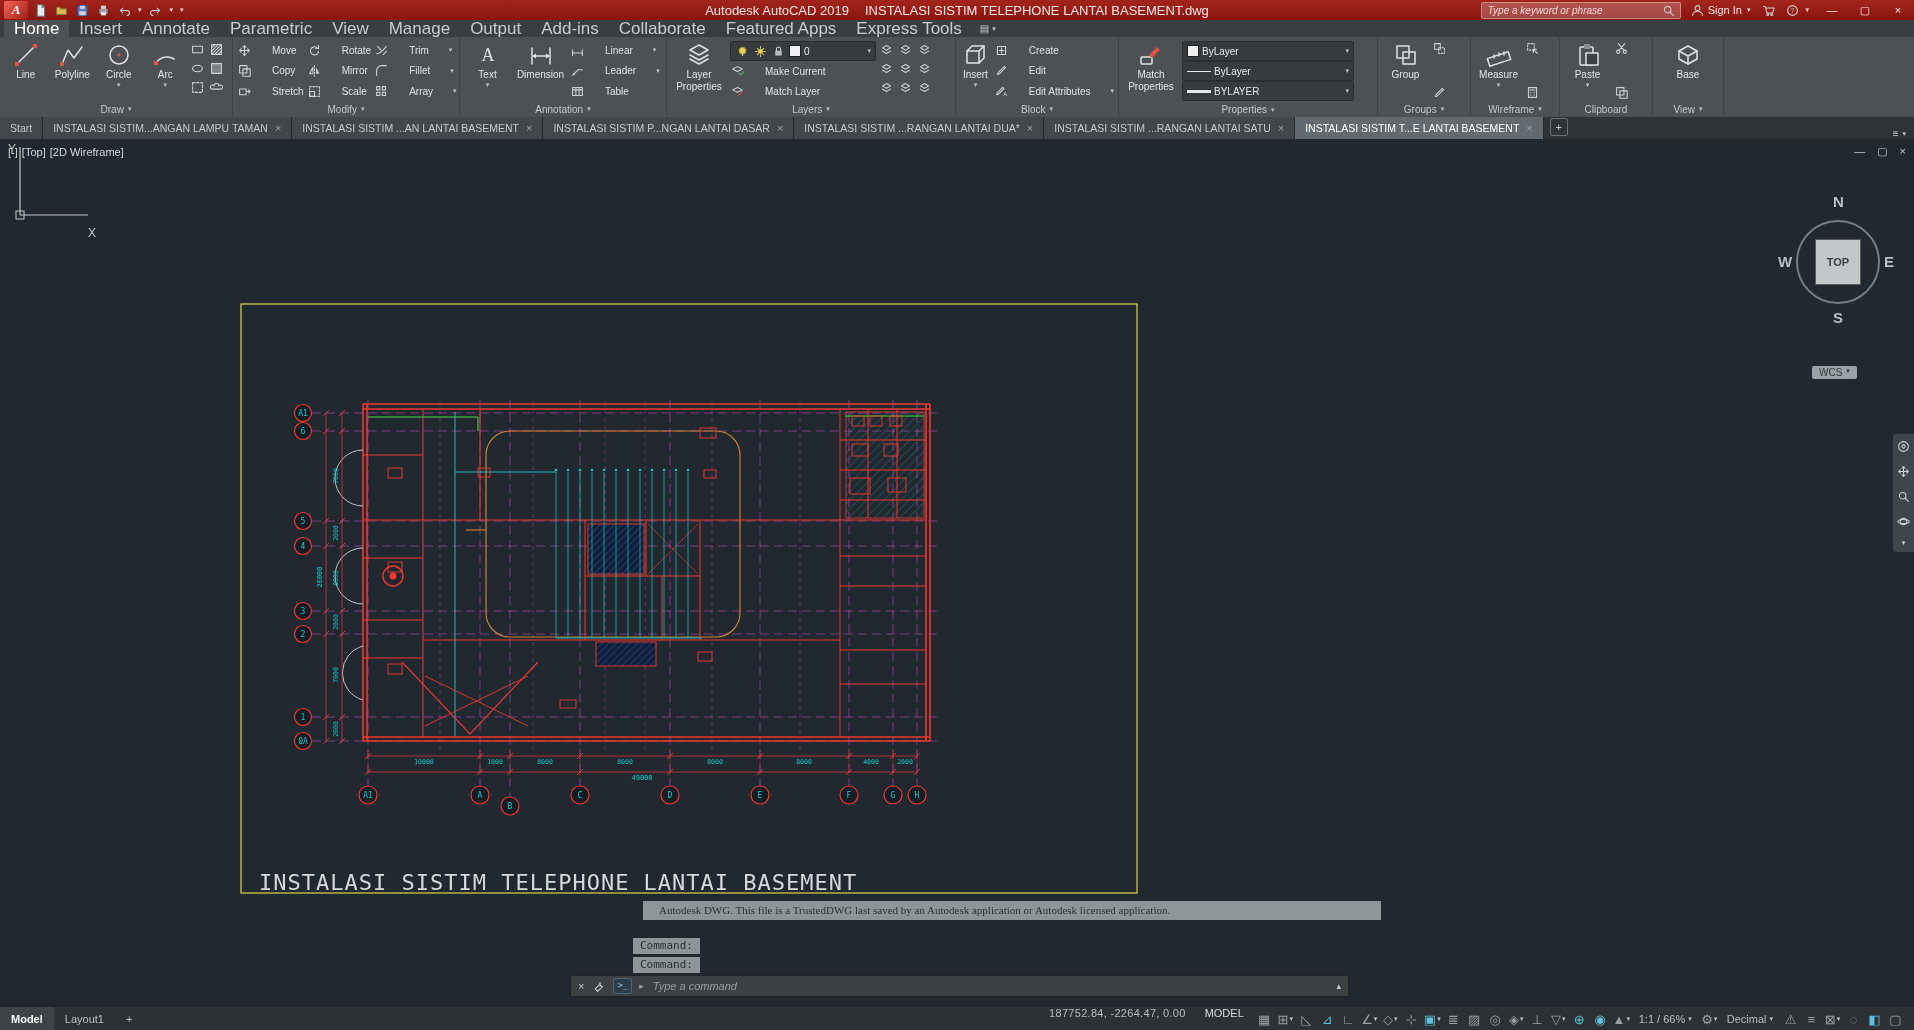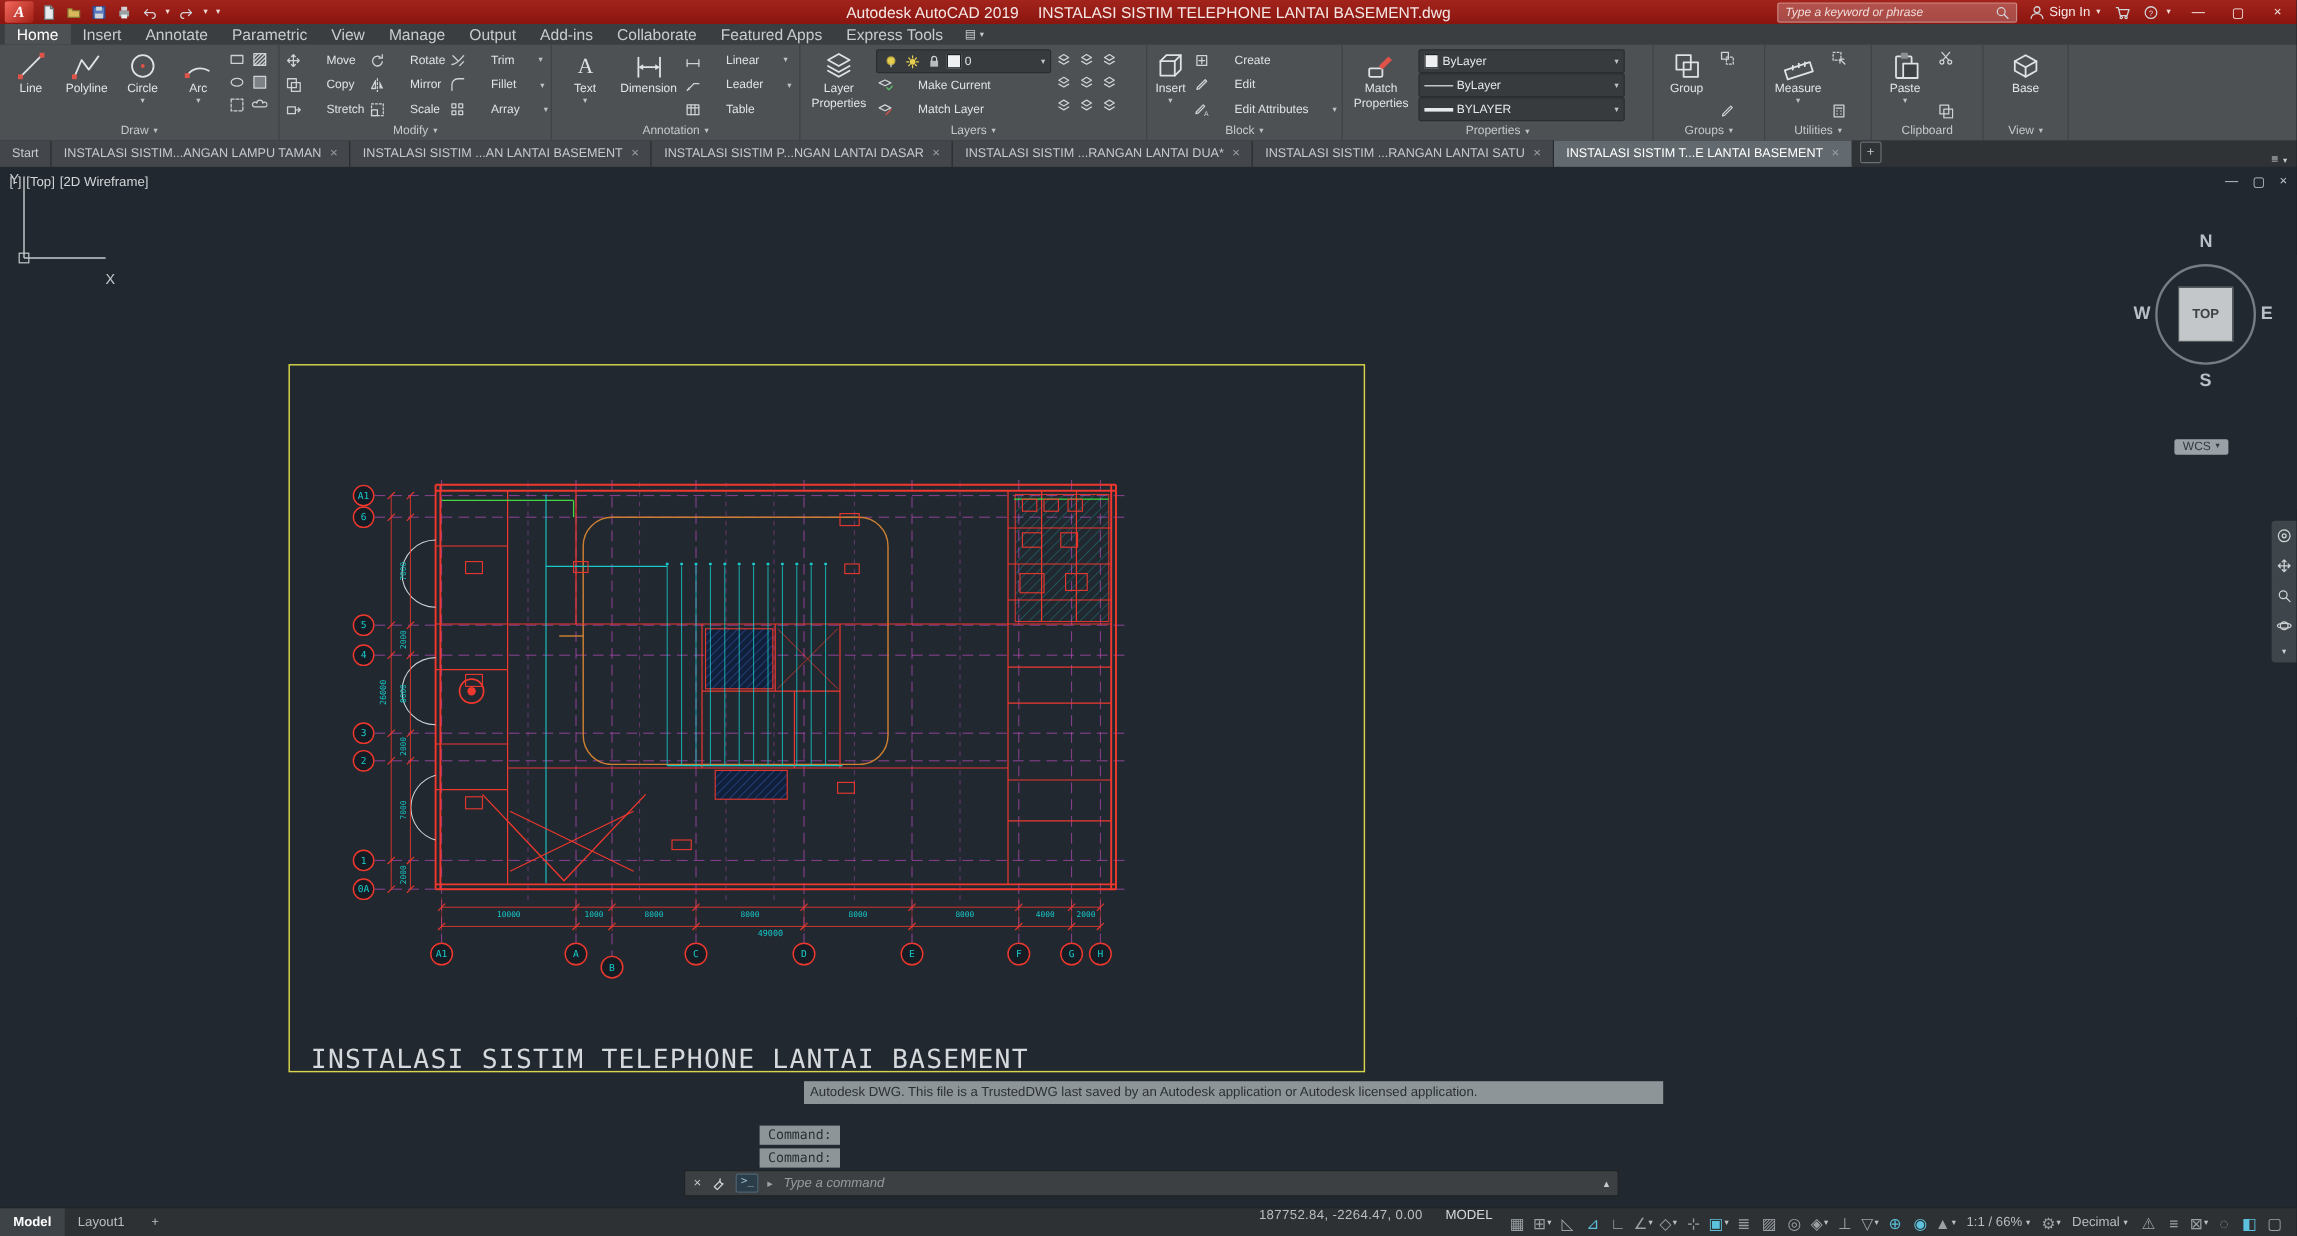--- a/index.html
+++ b/index.html
@@ -15,21 +15,21 @@
   #tb-right{margin-left:auto;display:flex;align-items:center;gap:9px;z-index:2}
   #searchbox{display:flex;align-items:center;background:rgba(255,255,255,0.22);border:1px solid rgba(255,255,255,0.35);border-radius:2px;height:15px;width:190px;padding:0 4px;gap:4px}
   #searchbox input{flex:1;background:transparent;border:none;outline:none;font-size:10px;color:#fff;font-style:italic;font-family:inherit}
   #searchbox input::placeholder{color:#f0dcda;font-style:italic}
   .tb-item{display:flex;align-items:center;gap:3px;font-size:11px;color:#f4e8e6;white-space:nowrap}
   .winbtn{width:24px;text-align:center;font-size:11px;color:#f8efee}
 
   
   #ribbontabs{position:absolute;top:20px;left:0;right:0;height:17px;background:#3a3e41;display:flex;align-items:stretch;padding-left:4px;z-index:9}
   #ribbon-tab-strip{display:flex;align-items:stretch}
-  .rtab{display:flex;align-items:center;padding:0 10px;font-size:13px;color:#c9cccd}
+  .rtab{display:flex;align-items:center;padding:0 10px;font-size:17px;color:#c9cccd}
   .rtab.active{background:#4d5154;color:#fff}
   .rtab-extra{display:flex;align-items:center;gap:3px;padding:0 8px;color:#c9cccd}
 
   
   #ribbon{position:absolute;top:37px;left:0;right:0;height:80px;background:#4d5154;display:flex;align-items:stretch;z-index:9}
   .panel{display:flex;flex-direction:column;border-right:1px solid #3f4347;flex:none}
   .panel-body{flex:1;display:flex;padding:3px 4px 0 4px;gap:3px}
   .panel-label{height:16px;display:flex;align-items:center;justify-content:center;gap:4px;font-size:10px;color:#c6c9cb}
   .pcaret,.bcaret,.scaret,.ddcaret,.sb-caret{font-size:7px;color:#c0c3c5}
   .bigbtn{width:47px;display:flex;flex-direction:column;align-items:center;padding-top:1px;font-size:10px;color:#e3e5e7;text-align:center;line-height:1.15}
@@ -63,21 +63,21 @@
   #vp-winbtns{position:absolute;right:8px;top:6px;display:flex;gap:12px;color:#c8cccf;font-size:11px;z-index:3}
   #viewcube{position:absolute;left:1780px;top:56px;width:116px;height:130px;z-index:3}
   .vc-ring{position:absolute;left:16px;top:25px;width:84px;height:84px;border:2px solid #767c81;border-radius:50%;box-sizing:border-box}
   .vc-letter{position:absolute;font-size:15px;font-weight:bold;color:#b9bfc4}
   .vc-top{position:absolute;left:35px;top:44px;width:46px;height:46px;background:#c3c7c9;border:1px solid #55595c;color:#3c4144;font-size:11px;font-weight:bold;display:flex;align-items:center;justify-content:center;box-sizing:border-box}
   #wcs{position:absolute;left:1812px;top:227px;display:flex;align-items:flex-start;gap:4px;background:#9aa1a6;color:#33383b;font-size:10px;padding:1px 7px;border-radius:2px;z-index:3}
   #wcs .ddcaret{color:#33383b}
   #navbar{position:absolute;right:0;top:295px;width:21px;background:rgba(88,94,99,0.55);border-radius:3px 0 0 3px;display:flex;flex-direction:column;align-items:center;padding:5px 0;gap:10px;z-index:3}
 
   
-  .trust{position:absolute;left:670px;top:762px;width:706px;background:rgba(152,158,163,0.92);color:#2b3033;font-family:Liberation Sans, sans-serif;font-size:11px;line-height:15px;padding:2px 5px;z-index:4}
+  .trust{position:absolute;left:643px;top:762px;width:706px;background:rgba(152,158,163,0.92);color:#2b3033;font-family:Liberation Serif, serif;font-size:11px;line-height:15px;padding:2px 16px;z-index:4}
   .cmdhist{position:absolute;left:633px;background:rgba(152,158,163,0.92);color:#2b3033;font-family:"DejaVu Sans Mono",monospace;font-size:11px;padding:0 7px;height:16px;line-height:16px;z-index:4}
   #cmdbar{position:absolute;left:570px;top:836px;width:779px;height:22px;background:#3c4043;border:1px solid #202325;border-radius:2px;display:flex;align-items:center;gap:7px;padding:0 7px;z-index:4;box-sizing:border-box}
   .cb-x{color:#c9cdd0;font-size:11px}
   .promptbox{background:#2c3d4a;border:1px solid #4d6373;color:#9fc0d4;font-family:"DejaVu Sans Mono",monospace;font-size:9px;padding:0 3px;height:14px;line-height:13px;border-radius:2px;flex:none}
   .cb-arrow{color:#9da2a6;font-size:9px}
   #cmd-input{flex:1;background:transparent;border:none;outline:none;color:#a6acb0;font-style:italic;font-size:11px;font-family:"Liberation Sans",sans-serif}
   #cmd-input::placeholder{color:#969ca1;font-style:italic}
   .cb-up{color:#c9cdd0;font-size:9px}
 
   
@@ -713,21 +713,21 @@
                 <line x1="5" y1="5" x2="11" y2="5"></line>
                 <circle cx="6" cy="8" r="0.8" fill="#cfd3d6" stroke="none"></circle>
                 <circle cx="10" cy="8" r="0.8" fill="#cfd3d6" stroke="none"></circle>
                 <circle cx="6" cy="11" r="0.8" fill="#cfd3d6" stroke="none"></circle>
                 <circle cx="10" cy="11" r="0.8" fill="#cfd3d6" stroke="none"></circle>
               </svg>
             </span>
         </div>
       </div>
       <div class="panel-label">
-          <span>Utilities</span>
+          <span>Wireframe</span>
           <span class="pcaret">▾</span>
         </div>
     </div>
 
     <div class="panel" style="width:92px">
       <div class="panel-body">
         <div class="bigbtn">
             <span class="bicon">
               <svg width="26" height="26" viewBox="0 0 26 26" fill="none" stroke="#dfe2e4" stroke-width="1.5" stroke-linecap="round" stroke-linejoin="round">
                 <rect x="5" y="5" width="13" height="18" rx="1"></rect>

